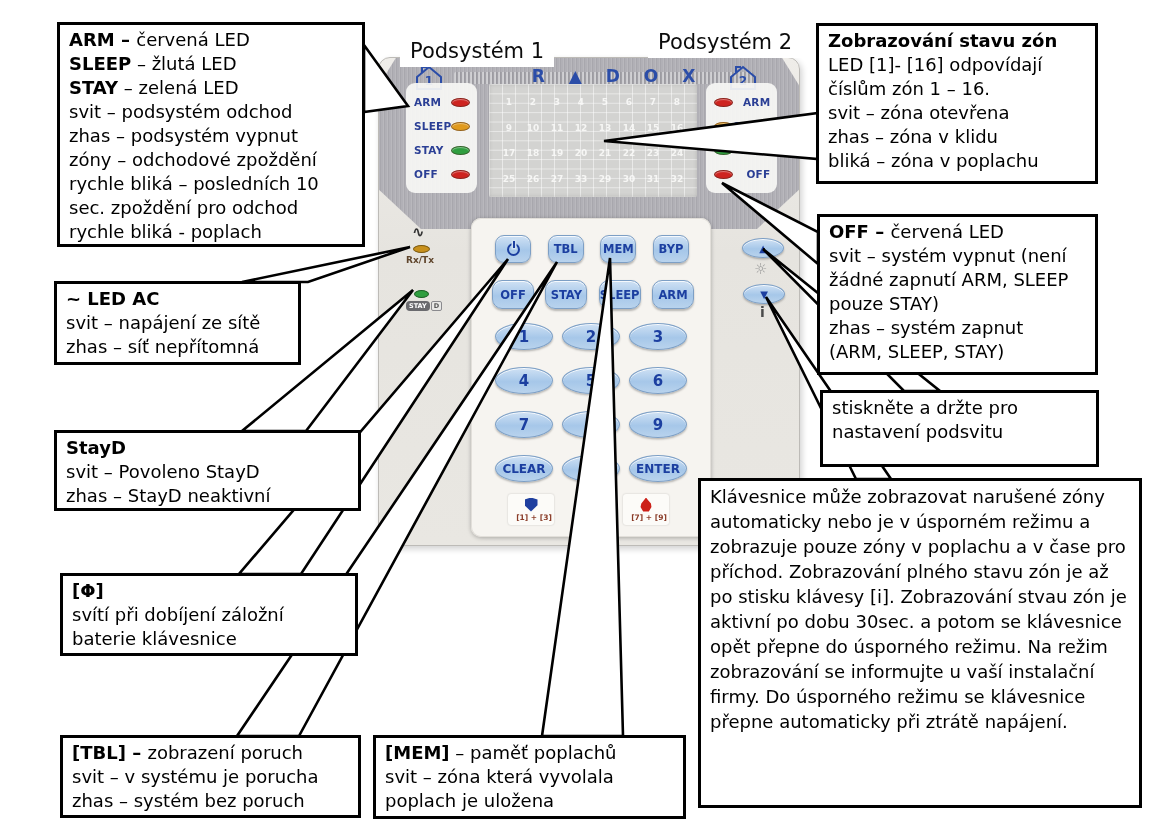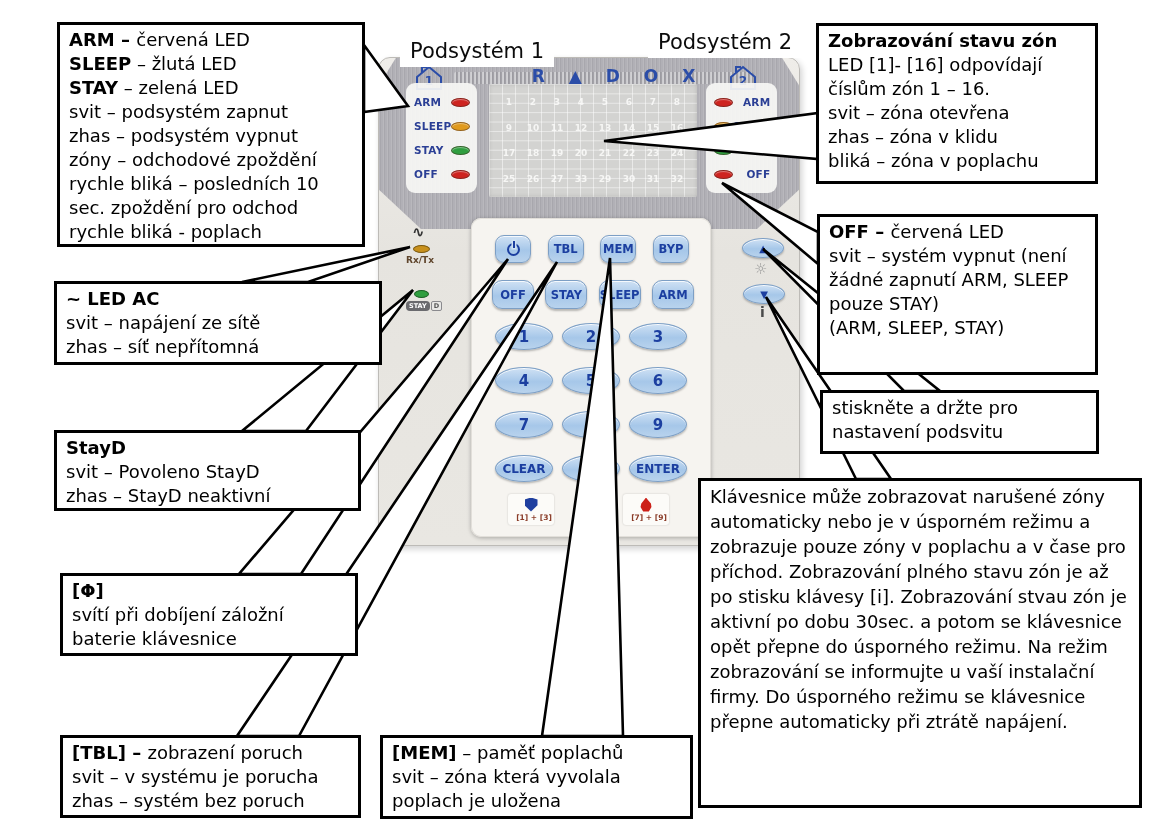--- a/index.html
+++ b/index.html
@@ -11,26 +11,26 @@
 
   
   .callout {
     position:absolute; background:#fff; border:3px solid #000;
     padding:3px 9px; font-size:18px; line-height:24px; color:#000; z-index:4;
   }
   .callout b { font-weight:bold; }
   #box-arm-leds      { left:57px;  top:22px;  width:308px; height:225px; }
   #box-zone-status   { left:816px; top:23px;  width:282px; height:161px; }
   #box-off-led       { left:817px; top:214px; width:281px; height:161px; }
-  #box-backlight     { left:820px; top:390px; width:279px; height:64px;  }
-  #box-ac-led        { left:54px;  top:281px; width:328px; height:84px;  }
+  #box-backlight     { left:820px; top:390px; width:279px; height:77px;  }
+  #box-ac-led        { left:54px;  top:281px; width:247px; height:84px;  }
   #box-stayd         { left:54px;  top:430px; width:307px; height:81px;  }
   #box-phi           { left:60px;  top:573px; width:298px; height:83px;  }
   #box-tbl           { left:60px;  top:735px; width:301px; height:83px;  }
-  #box-mem           { left:373px; top:735px; width:313px; height:84px;margin-left:7px;  }
+  #box-mem           { left:373px; top:735px; width:313px; height:84px;  }
   #box-display-mode  { left:698px; top:478px; width:444px; height:330px; line-height:25px; }
 
   
   #wedges { position:absolute; left:0; top:0; width:1158px; height:834px; z-index:2; pointer-events:none; }
   #wedges polygon { fill:#fff; stroke:#000; stroke-width:2.6; }
 
   
   #keypad {
     position:absolute; left:378px; top:57px; width:422px; height:489px; z-index:1;
     background:linear-gradient(180deg,#efedE9,#e6e4df 40%,#e9e7e2);
@@ -316,40 +316,41 @@
     <polygon points="766,297 856,479 891,479"></polygon>
   </svg>
 
   <div id="partition-1" class="partition-label">Podsystém 1</div>
   <div id="partition-2" class="partition-label">Podsystém 2</div>
 
   <div id="box-arm-leds" class="callout">
       <div><b>ARM – </b>červená LED</div>
       <div><b>SLEEP</b> – žlutá LED</div>
       <div><b>STAY</b> – zelená LED</div>
-      <div>svit – podsystém zapnut</div>
+      <div>svit – podsystém odchod</div>
       <div>zhas – podsystém vypnut</div>
       <div>zóny – odchodové zpoždění</div>
       <div>rychle bliká – posledních 10</div>
       <div>sec. zpoždění pro odchod</div>
       <div>rychle bliká - poplach</div>
     </div>
   <div id="box-zone-status" class="callout">
       <div><b>Zobrazování stavu zón</b></div>
       <div>LED [1]- [16] odpovídají</div>
       <div>číslům zón 1 – 16.</div>
       <div>svit – zóna otevřena</div>
       <div>zhas – zóna v klidu</div>
       <div>bliká – zóna v poplachu</div>
     </div>
   <div id="box-off-led" class="callout">
       <div><b>OFF – </b>červená LED</div>
       <div>svit – systém vypnut (není</div>
       <div>žádné zapnutí ARM, SLEEP</div>
       <div>pouze STAY)</div>
+      <div>zhas – systém zapnut</div>
       <div>(ARM, SLEEP, STAY)</div>
     </div>
   <div id="box-backlight" class="callout">
       <div>stiskněte a držte pro</div>
       <div>nastavení podsvitu</div>
     </div>
   <div id="box-ac-led" class="callout">
       <div><b>~ LED AC</b></div>
       <div>svit – napájení ze sítě</div>
       <div>zhas – síť nepřítomná</div>

